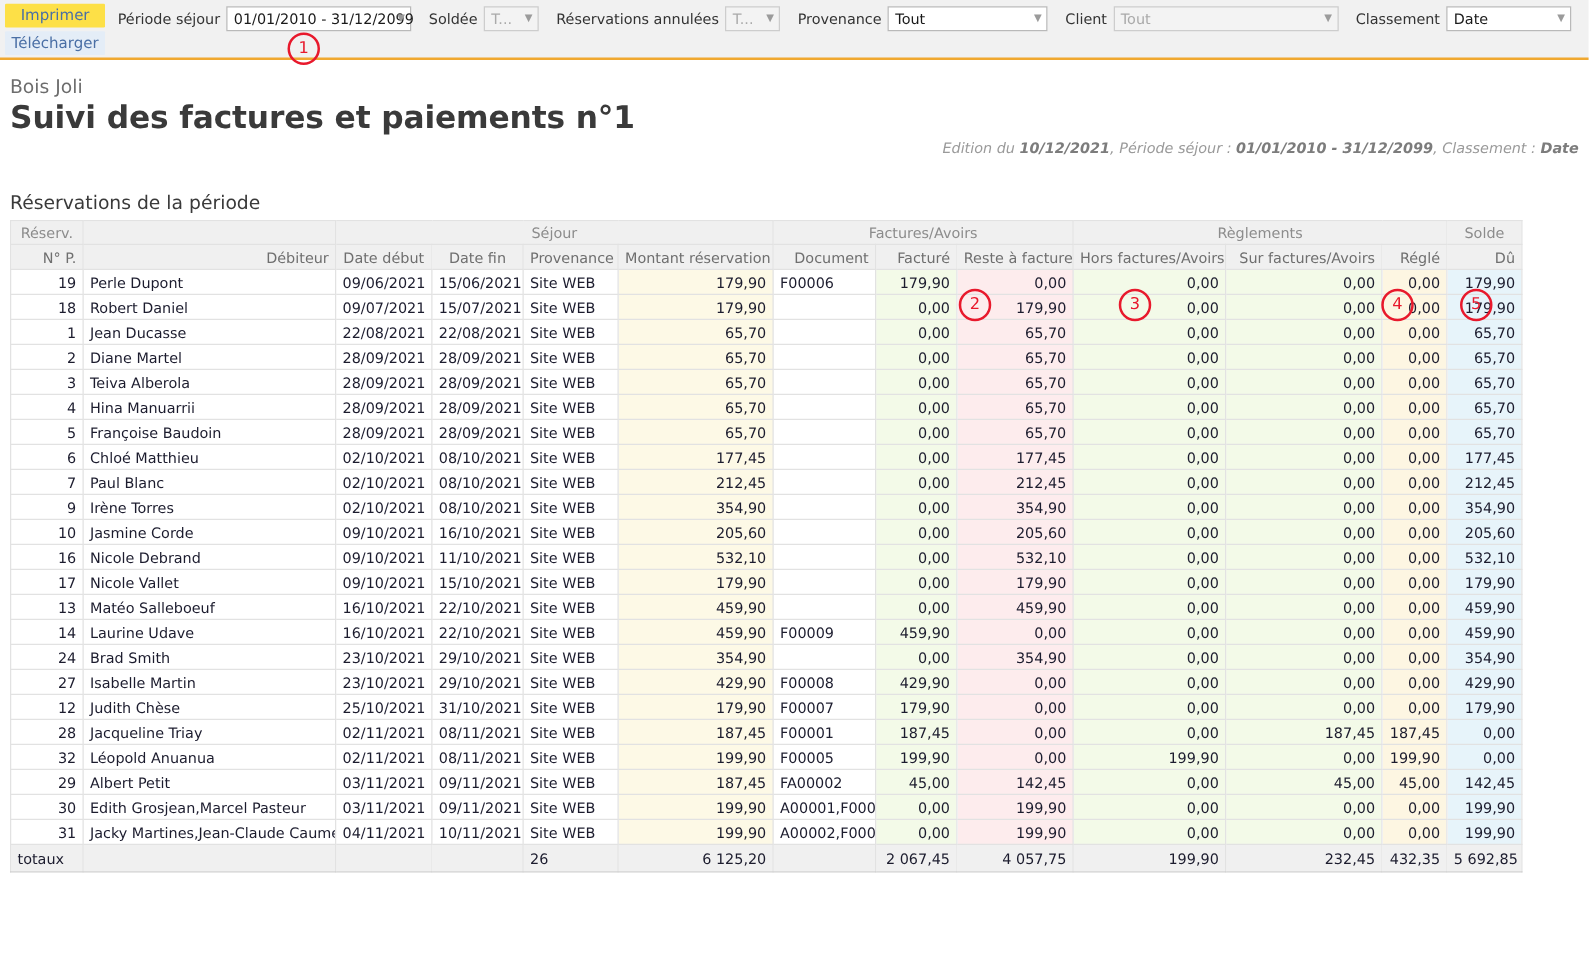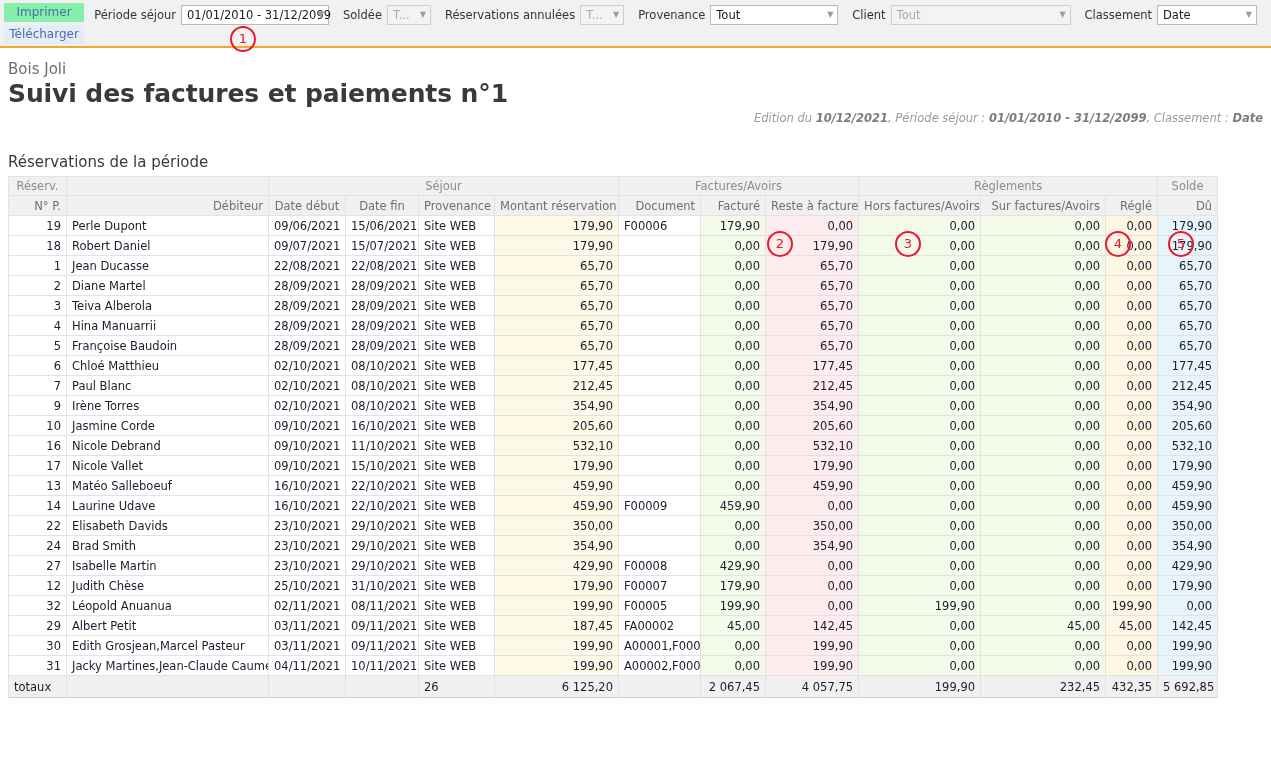--- a/index.html
+++ b/index.html
@@ -34,21 +34,21 @@
     text-align: center;
     font-size: 12px;
     color: #4a6fa5;
     background: #e4edf7;
     border: none;
     border-radius: 1px;
     cursor: pointer;
     padding: 0;
     font-family: inherit;
   }
-  .tb-btn.primary { background: #86efac; }
+  .tb-btn.primary { background: #fde047; }
 
   .filters {
     display: flex;
     align-items: center;
     height: 22px;
     margin-top: 1px;
     flex: 1;
     padding-left: 10px;
     gap: 0;
   }
@@ -514,35 +514,20 @@
             <td class="num c-montant">459,90</td>
             <td class="lft">F00009</td>
             <td class="num c-facture">459,90</td>
             <td class="num c-reste">0,00</td>
             <td class="num c-hors">0,00</td>
             <td class="num c-sur">0,00</td>
             <td class="num c-regle">0,00</td>
             <td class="num c-du">459,90</td>
           </tr>
           <tr>
-            <td class="num">22</td>
-            <td class="lft">Elisabeth Davids</td>
-            <td class="ctr">23/10/2021</td>
-            <td class="ctr">29/10/2021</td>
-            <td class="lft">Site WEB</td>
-            <td class="num c-montant">350,00</td>
-            <td class="lft"></td>
-            <td class="num c-facture">0,00</td>
-            <td class="num c-reste">350,00</td>
-            <td class="num c-hors">0,00</td>
-            <td class="num c-sur">0,00</td>
-            <td class="num c-regle">0,00</td>
-            <td class="num c-du">350,00</td>
-          </tr>
-          <tr>
             <td class="num">24</td>
             <td class="lft">Brad Smith</td>
             <td class="ctr">23/10/2021</td>
             <td class="ctr">29/10/2021</td>
             <td class="lft">Site WEB</td>
             <td class="num c-montant">354,90</td>
             <td class="lft"></td>
             <td class="num c-facture">0,00</td>
             <td class="num c-reste">354,90</td>
             <td class="num c-hors">0,00</td>
@@ -572,20 +557,35 @@
             <td class="ctr">31/10/2021</td>
             <td class="lft">Site WEB</td>
             <td class="num c-montant">179,90</td>
             <td class="lft">F00007</td>
             <td class="num c-facture">179,90</td>
             <td class="num c-reste">0,00</td>
             <td class="num c-hors">0,00</td>
             <td class="num c-sur">0,00</td>
             <td class="num c-regle">0,00</td>
             <td class="num c-du">179,90</td>
+          </tr>
+          <tr>
+            <td class="num">28</td>
+            <td class="lft">Jacqueline Triay</td>
+            <td class="ctr">02/11/2021</td>
+            <td class="ctr">08/11/2021</td>
+            <td class="lft">Site WEB</td>
+            <td class="num c-montant">187,45</td>
+            <td class="lft">F00001</td>
+            <td class="num c-facture">187,45</td>
+            <td class="num c-reste">0,00</td>
+            <td class="num c-hors">0,00</td>
+            <td class="num c-sur">187,45</td>
+            <td class="num c-regle">187,45</td>
+            <td class="num c-du">0,00</td>
           </tr>
           <tr>
             <td class="num">32</td>
             <td class="lft">Léopold Anuanua</td>
             <td class="ctr">02/11/2021</td>
             <td class="ctr">08/11/2021</td>
             <td class="lft">Site WEB</td>
             <td class="num c-montant">199,90</td>
             <td class="lft">F00005</td>
             <td class="num c-facture">199,90</td>

